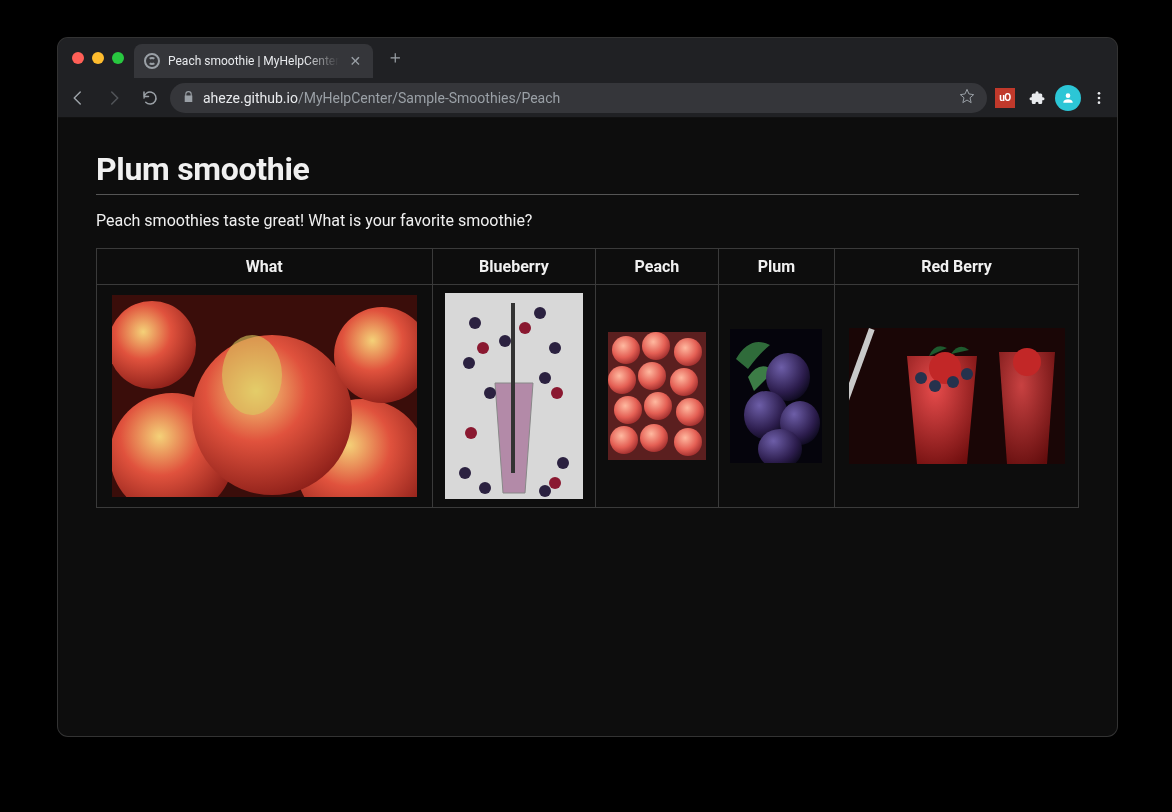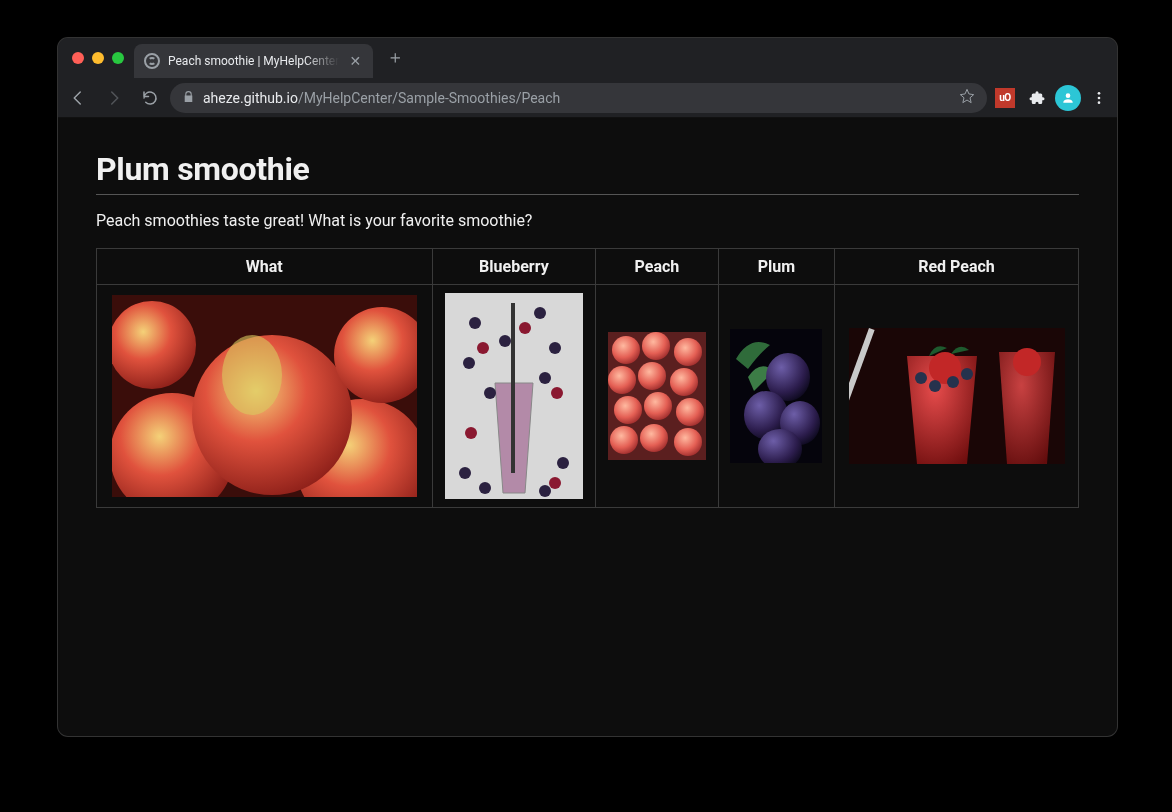--- a/index.html
+++ b/index.html
@@ -294,21 +294,21 @@
     <hr class="rule">
     <p class="intro">Peach smoothies taste great! What is your favorite smoothie?</p>
 
     <table class="grid">
       <thead>
         <tr>
           <th class="col-apple">What</th>
           <th class="col-bb">Blueberry</th>
           <th class="col-peach">Peach</th>
           <th class="col-plum">Plum</th>
-          <th class="col-rb">Red Peach</th>
+          <th class="col-rb">Red Berry</th>
         </tr>
       </thead>
       <tbody>
         <tr>
 
           <td>
             <div class="thumb" style="width:305px;height:202px">
               <svg viewBox="0 0 305 202" width="305" height="202">
                 <defs>
                   <radialGradient id="g-apple" cx="40%" cy="35%" r="70%">

